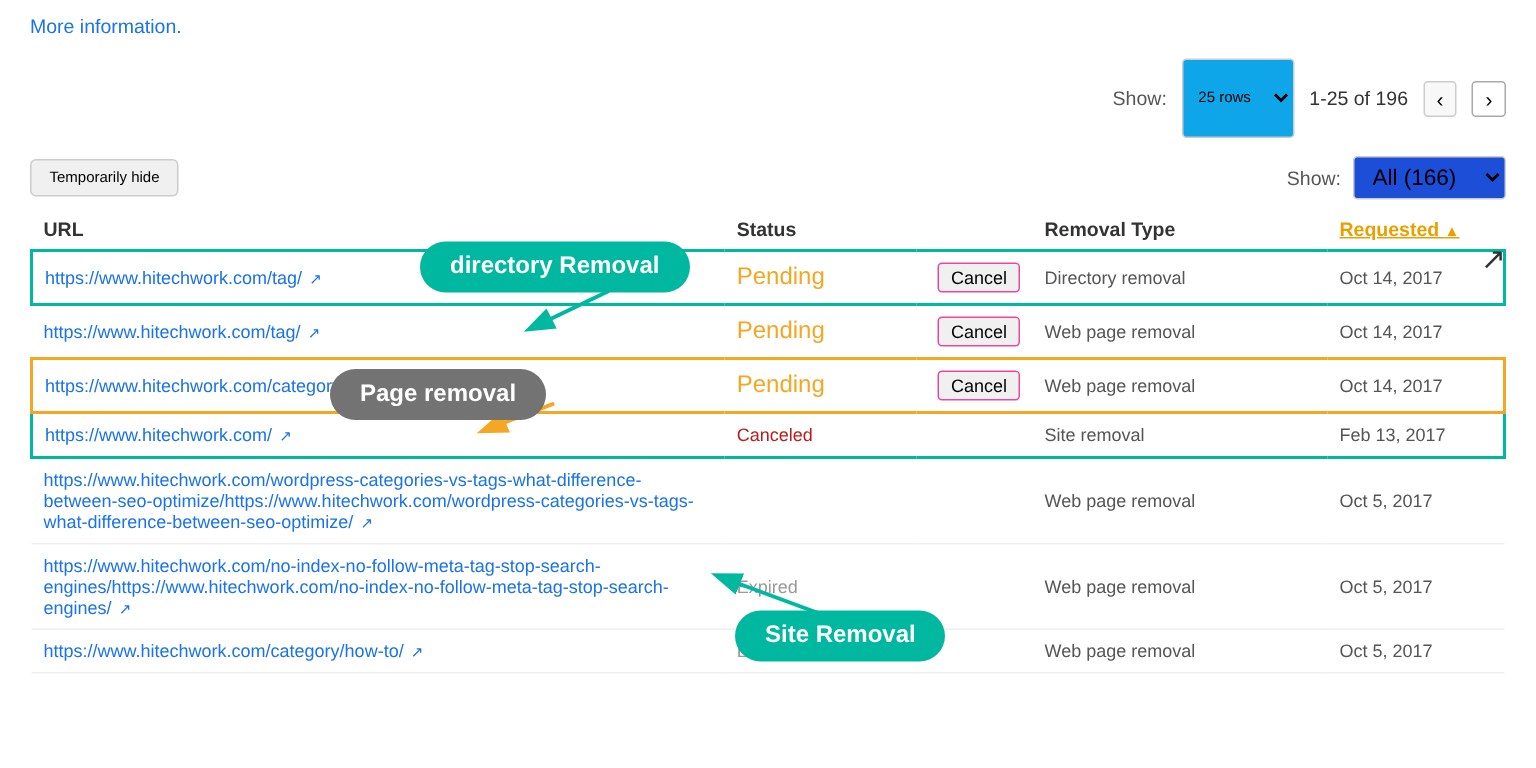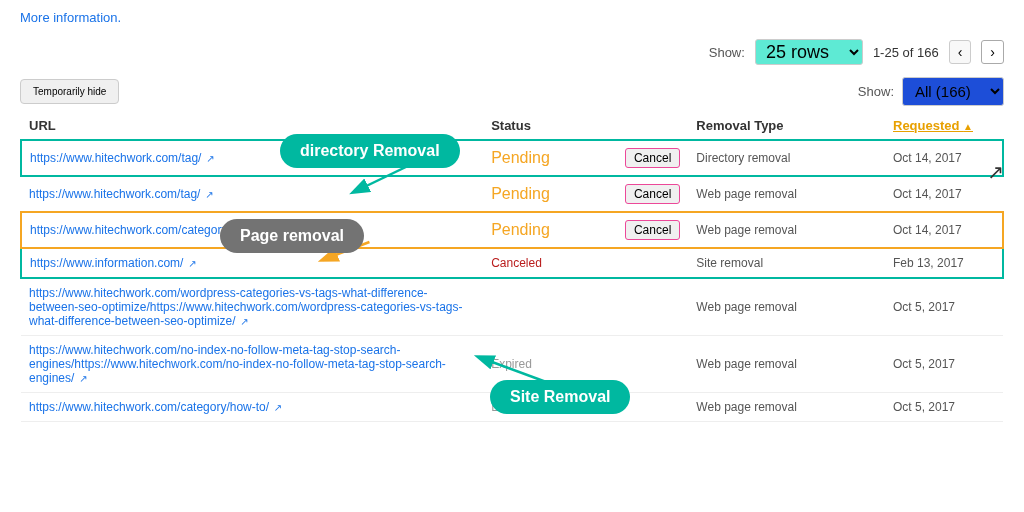--- a/index.html
+++ b/index.html
@@ -19,23 +19,23 @@
       padding: 6px 20px;
       gap: 10px;
     }
     .show-label {
       color: #555;
       font-size: 13px;
     }
     .rows-select {
       border: 1px solid #ccc;
       border-radius: 3px;
-      padding: 1px 6px;
-      font-size: 18px;
-      background: #5eead4;
+      padding: 19px 6px;
+      font-size: 10px;
+      background: #0ea5e9;
       cursor: pointer;
     }
     .pagination-info {
       font-size: 13px;
       color: #333;
     }
     .nav-btn {
       border: 1px solid #ccc;
       background: #f8f8f8;
       border-radius: 3px;
@@ -232,21 +232,21 @@
 
 <a class="more-info" href="#">More information.</a>
 
 <div class="top-bar">
   <span class="show-label">Show:</span>
   <select class="rows-select">
     <option>25 rows</option>
     <option>50 rows</option>
     <option>100 rows</option>
   </select>
-  <span class="pagination-info">1-25 of 166</span>
+  <span class="pagination-info">1-25 of 196</span>
   <button class="nav-btn">‹</button>
   <button class="nav-btn active">›</button>
 </div>
 
 <div class="toolbar">
   <button class="temp-hide-btn">Temporarily hide</button>
   <div class="show-filter">
     <span class="show-filter-label">Show:</span>
     <select class="filter-select">
       <option>All (166)</option>
@@ -313,21 +313,21 @@
           <td><span class="date">Oct 14, 2017</span></td>
         </tr>
         <tr class="row-orange-border">
           <td><a href="#" class="url-link">https://www.hitechwork.com/category/how-too/</a><span class="ext-icon"> ↗</span></td>
           <td><span class="status-pending">Pending</span></td>
           <td><button class="cancel-btn">Cancel</button></td>
           <td><span class="removal-type">Web page removal</span></td>
           <td><span class="date">Oct 14, 2017</span></td>
         </tr>
         <tr class="row-teal-border2">
-          <td><a href="#" class="url-link">https://www.information.com/</a><span class="ext-icon"> ↗</span></td>
+          <td><a href="#" class="url-link">https://www.hitechwork.com/</a><span class="ext-icon"> ↗</span></td>
           <td><span class="status-canceled">Canceled</span></td>
           <td></td>
           <td><span class="removal-type">Site removal</span></td>
           <td><span class="date">Feb 13, 2017</span></td>
         </tr>
         <tr>
           <td><a href="#" class="url-link">https://www.hitechwork.com/wordpress-categories-vs-tags-what-difference-between-seo-optimize/https://www.hitechwork.com/wordpress-categories-vs-tags-what-difference-between-seo-optimize/</a><span class="ext-icon"> ↗</span></td>
           <td></td>
           <td></td>
           <td><span class="removal-type">Web page removal</span></td>

